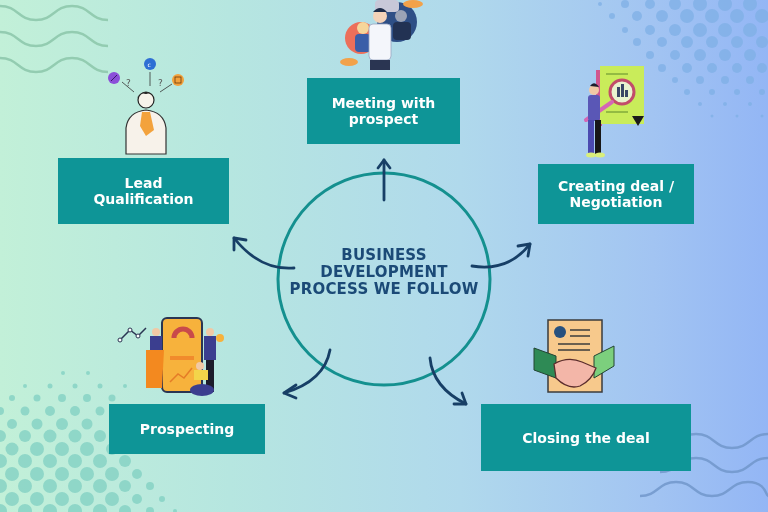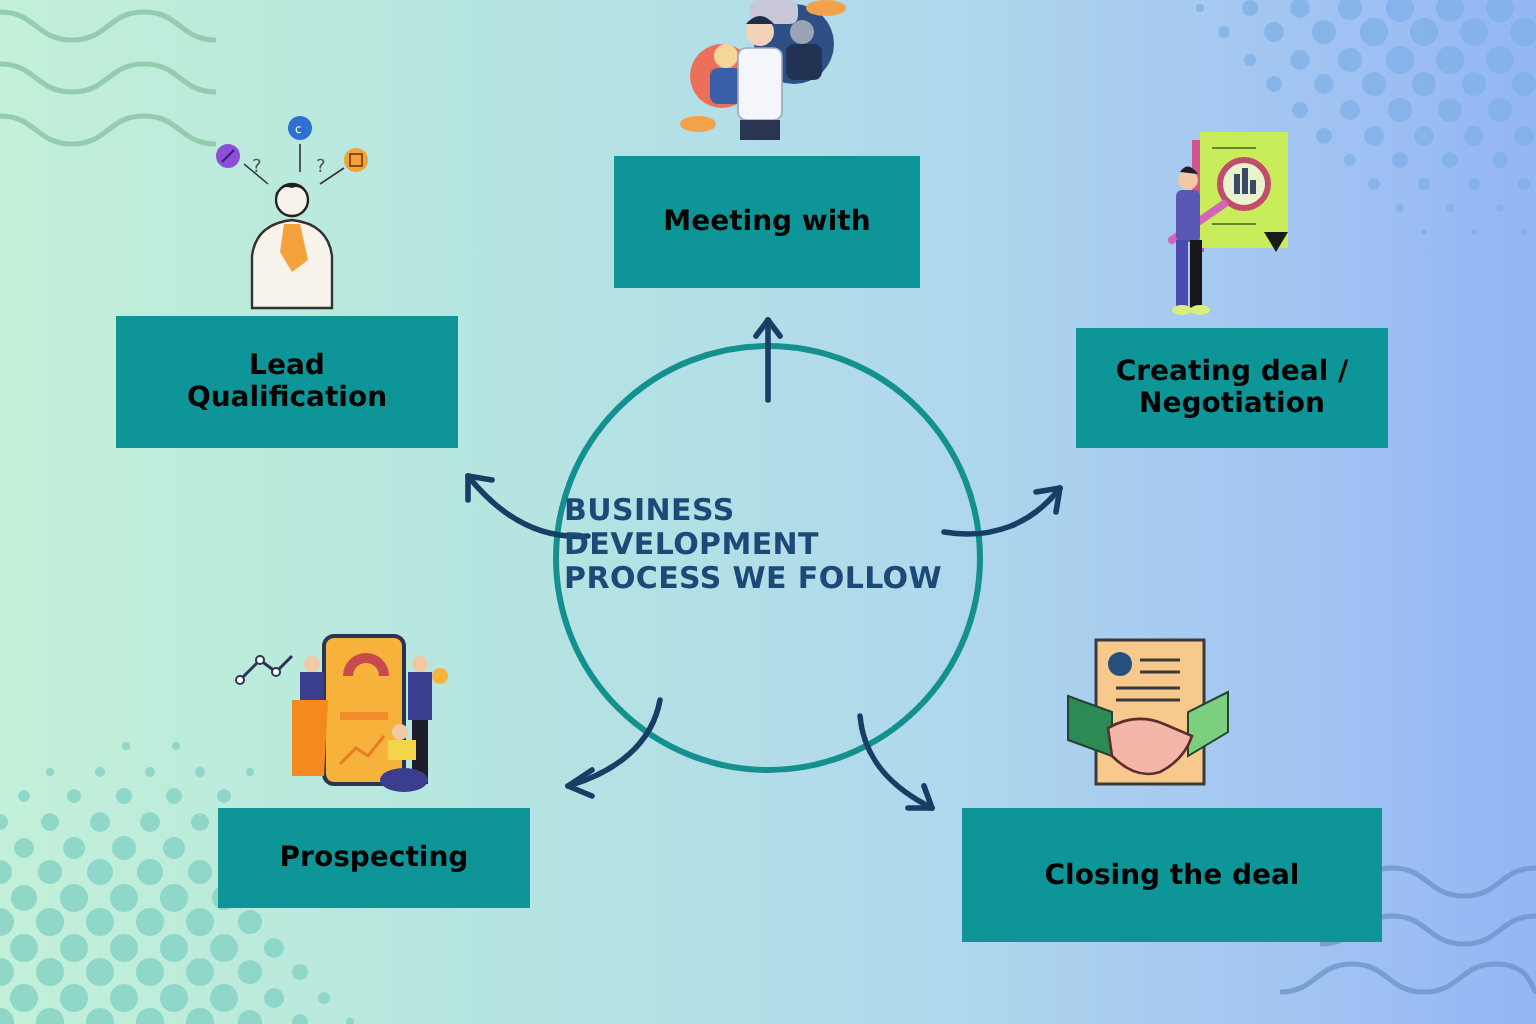--- a/index.html
+++ b/index.html
@@ -6,33 +6,34 @@
   html, body { width: 768px; height: 512px; overflow: hidden; }
   body {
     position: relative;
     font-family: "DejaVu Sans", sans-serif;
     background: linear-gradient(90deg, #c2f0d8 0%, #b6e6e0 30%, #b0d9ec 60%, #a2c4f2 85%, #93b6f5 100%);
   }
   .layer { position: absolute; left: 0; top: 0; width: 768px; height: 512px; }
   .box {
     position: absolute;
     background: #0e9597;
-    color: #000000;
+    color: #ffffff;
     font-weight: bold;
     font-size: 14px;
     line-height: 16px;
     display: flex;
     align-items: center;
     justify-content: center;
     text-align: center;
     padding: 4px 19px;
   }
   .center-title {
     position: absolute;
     left: 282px; top: 247px; width: 204px;
+    text-align: center;
     color: #1b4a77;
     font-weight: bold;
     font-size: 15px;
     line-height: 17px;
     letter-spacing: 0.2px;
   }
   .illus { position: absolute; }
 </style>
 </head>
 <body>
@@ -221,20 +222,21 @@
   <circle cx="66" cy="16" r="6" fill="#9aa3b6"></circle>
   <rect x="58" y="22" width="18" height="18" rx="4" fill="#223253"></rect>
   <circle cx="45" cy="16" r="7" fill="#f3d2b8"></circle>
   <path d="M38,12 Q45,4 52,12" fill="#1f2d4a"></path>
   <rect x="34" y="24" width="22" height="36" rx="4" fill="#f4f6fb" stroke="#9aa6c2" stroke-width="0.8"></rect>
   <rect x="35" y="60" width="20" height="10" fill="#2a3552"></rect>
 </svg>
 <div class="box" style="left:307px;top:78px;width:153px;height:66px;">
   <div>
     <div>Meeting with</div>
+    <div>prospect</div>
   </div>
 </div>
 
 <svg class="illus" style="left:582px;top:64px;width:66px;height:96px" viewBox="0 0 66 96">
   <rect x="14" y="6" width="6" height="56" fill="#d1568e"></rect>
   <rect x="18" y="2" width="44" height="58" fill="#c9ec5a"></rect>
   <path d="M50,52 L62,52 L56,62 Z" fill="#1b1b1b"></path>
   <line x1="24" y1="10" x2="46" y2="10" stroke="#5e8a2a" stroke-width="1"></line>
   <line x1="24" y1="48" x2="46" y2="48" stroke="#5e8a2a" stroke-width="1"></line>
   <circle cx="40" cy="28" r="12" fill="#e9f4cf" stroke="#c24d6a" stroke-width="3"></circle>

